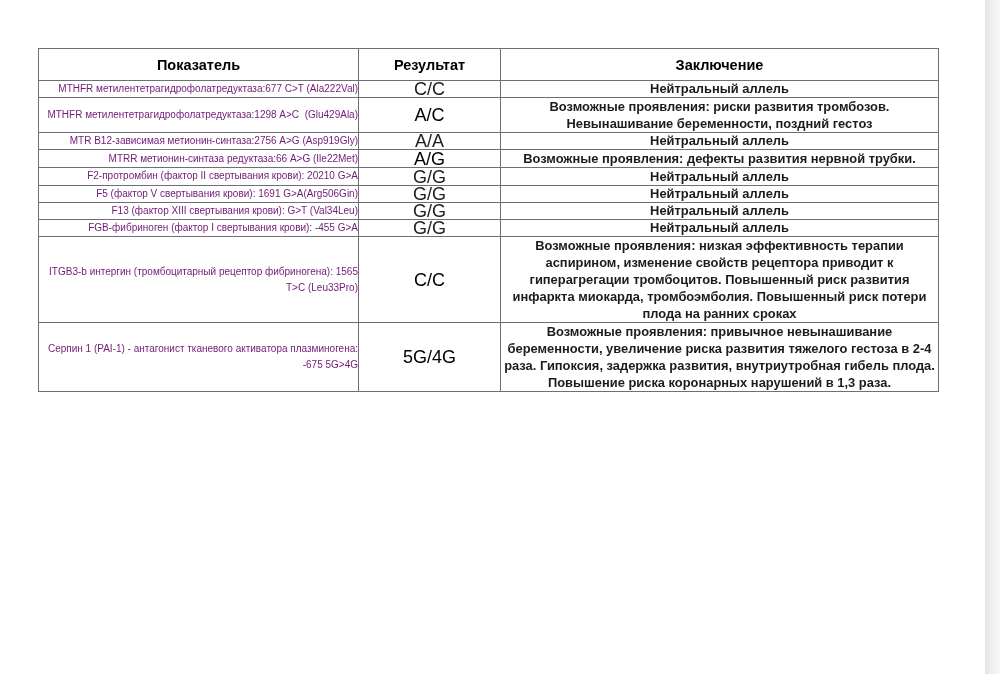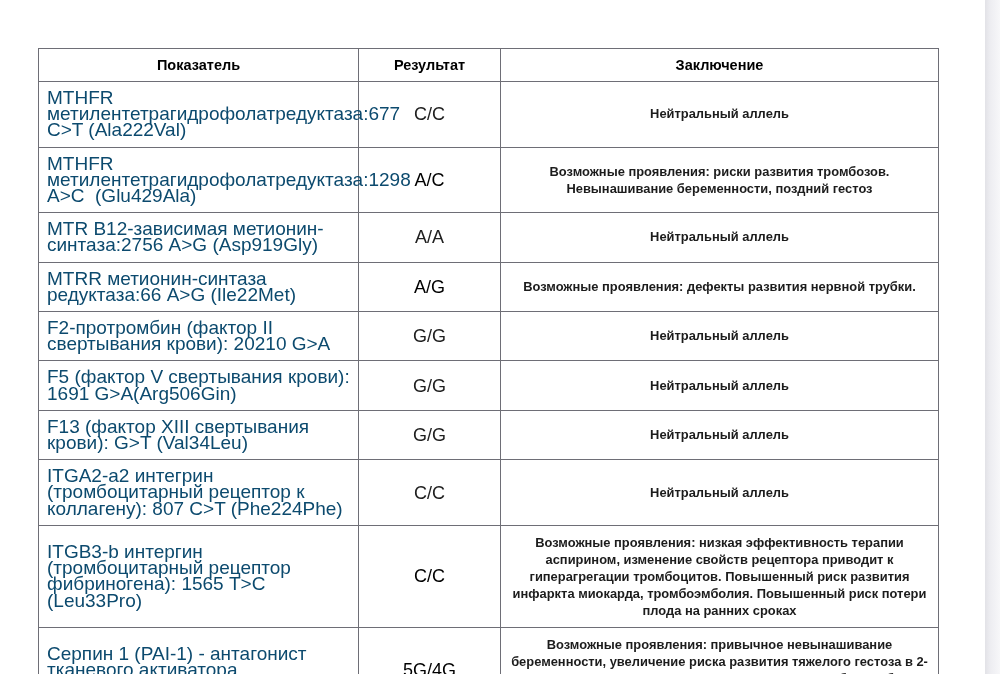--- a/index.html
+++ b/index.html
@@ -57,38 +57,38 @@
     table-layout: fixed;
     background: #ffffff;
   }
   #risk-table col.c-marker  { width: 320px; }
   #risk-table col.c-result  { width: 142px; }
   #risk-table col.c-concl   { width: 438px; }
 
   #risk-table th,
   #risk-table td {
     border: 1px solid #6e6e76;
-    padding: 8px;
+    padding: 0;
     vertical-align: middle;
   }
 
   #risk-table thead th {
     height: 32px;
     font-size: 14.5px;
     font-weight: bold;
     color: #000000;
     text-align: center;
     background: #ffffff;
   }
 
   td.marker-cell {
-    color: #0c4a6e;
-    font-size: 19px;
+    color: #701a75;
+    font-size: 10px;
     line-height: 16.2px;
-    text-align: left;
+    text-align: right;
     padding: 2px 3px 2px 5px;
     white-space: pre-wrap;
   }
   td.result-cell {
     color: #202020;
     font-size: 18px;
     text-align: center;
     line-height: 16px;
   }
   td.result-cell.bold { font-weight: normal; color: #000000; }
@@ -153,22 +153,22 @@
           <td class="marker-cell">F5 (фактор V свертывания крови): 1691 G&gt;A(Arg506Gin)</td>
           <td class="result-cell">G/G</td>
           <td class="concl-cell short">Нейтральный аллель</td>
         </tr>
         <tr>
           <td class="marker-cell">F13 (фактор XIII свертывания крови): G&gt;T (Val34Leu)</td>
           <td class="result-cell">G/G</td>
           <td class="concl-cell short">Нейтральный аллель</td>
         </tr>
         <tr>
-          <td class="marker-cell">ITGA2-a2 интегрин (тромбоцитарный рецептор к коллагену): 807 C&gt;T (Phe224Phe)</td>
-          <td class="result-cell">C/C</td>
+          <td class="marker-cell">FGB-фибриноген (фактор I свертывания крови): -455 G&gt;A</td>
+          <td class="result-cell">G/G</td>
           <td class="concl-cell short">Нейтральный аллель</td>
         </tr>
         <tr>
           <td class="marker-cell">ITGB3-b интергин (тромбоцитарный рецептор фибриногена): 1565 T&gt;C (Leu33Pro)</td>
           <td class="result-cell bold">C/C</td>
           <td class="concl-cell">Возможные проявления: низкая эффективность терапии аспирином, изменение свойств рецептора приводит к гиперагрегации тромбоцитов. Повышенный риск развития инфаркта миокарда, тромбоэмболия. Повышенный риск потери плода на ранних сроках</td>
         </tr>
         <tr>
           <td class="marker-cell">Серпин 1 (PAI-1) - антагонист тканевого активатора плазминогена: -675 5G&gt;4G</td>
           <td class="result-cell bold">5G/4G</td>

